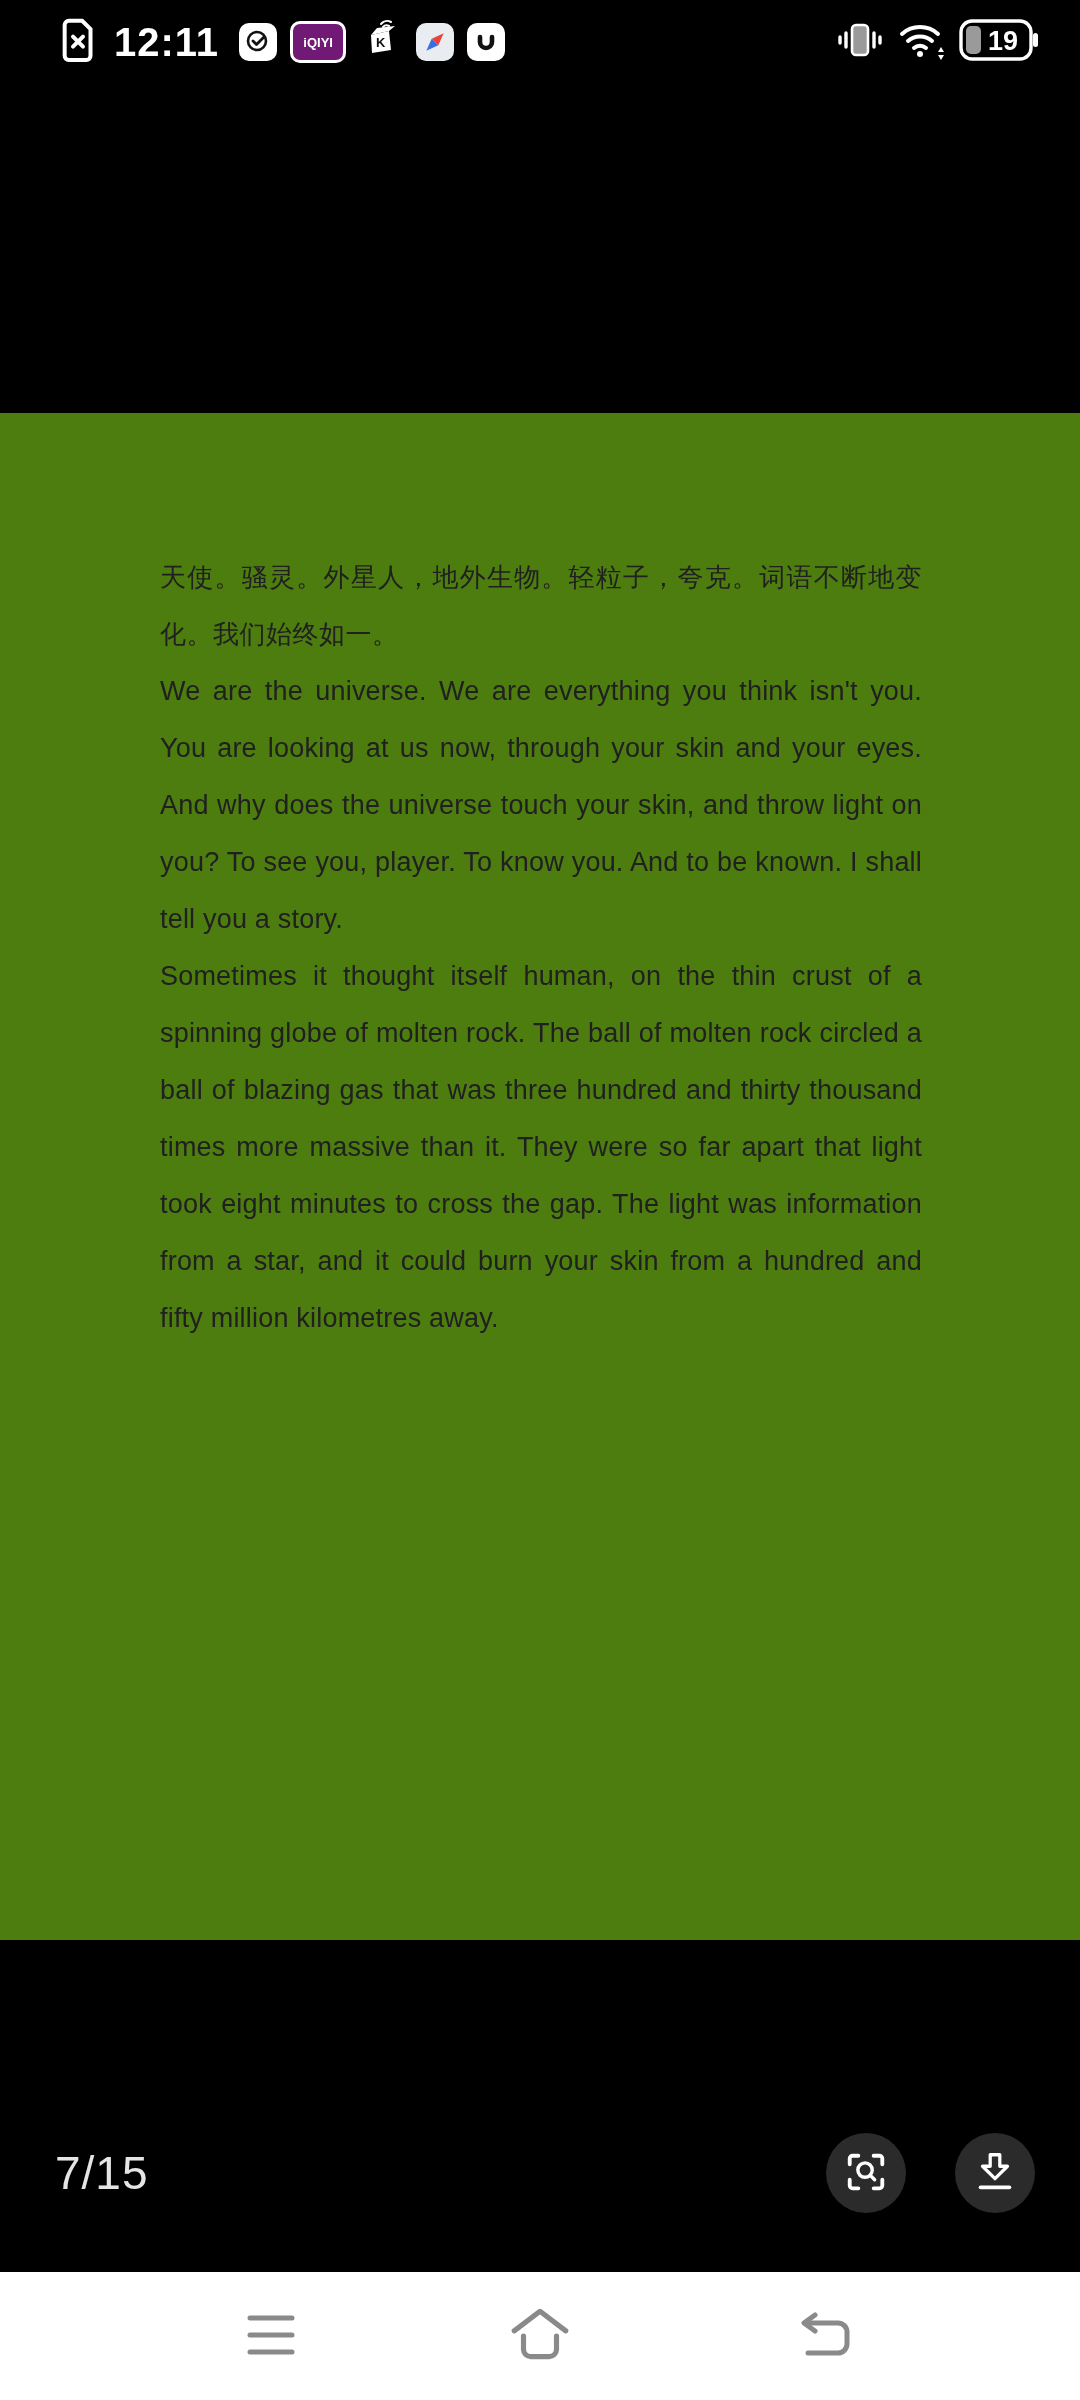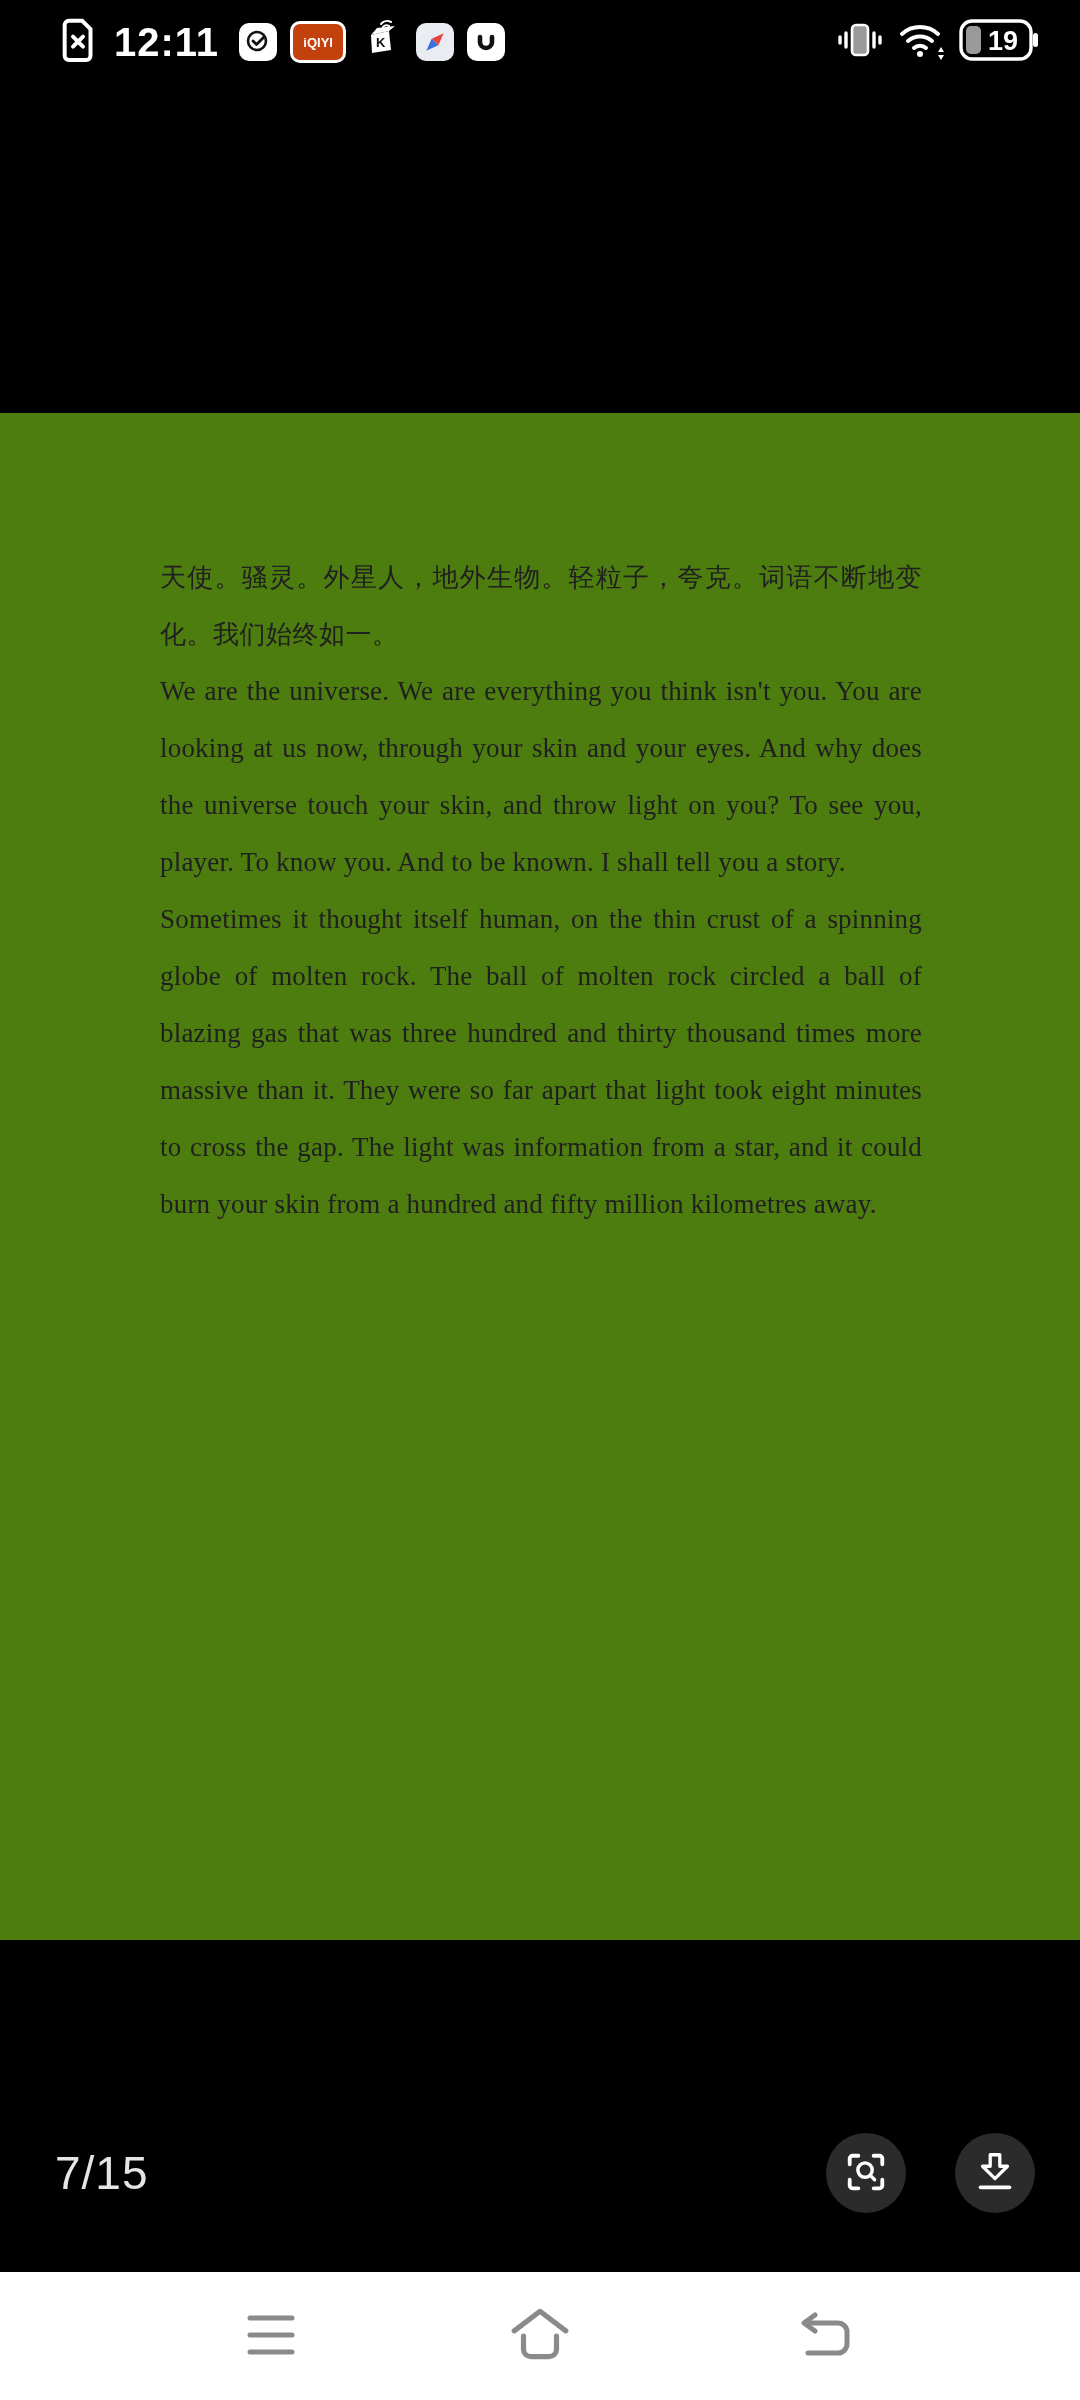--- a/index.html
+++ b/index.html
@@ -11,32 +11,32 @@
   
   .status-bar{
     position:absolute;top:0;left:0;width:1080px;height:84px;
     display:flex;align-items:center;color:#fff;
   }
   .sb-left{display:flex;align-items:center;gap:14px;margin-left:58px;}
   .sb-time{font-size:40px;font-weight:700;letter-spacing:1px;margin:0 6px 0 2px;}
   .sb-appicons{display:flex;align-items:center;gap:13px;}
   .sb-right{margin-left:auto;margin-right:40px;display:flex;align-items:center;gap:8px;}
   .squircle{width:38px;height:38px;border-radius:10px;background:#fff;display:flex;align-items:center;justify-content:center;}
-  .iqiyi-box{width:50px;height:36px;border:3px solid #fff;border-radius:10px;display:flex;align-items:center;justify-content:center;background:#c2410c;}
+  .iqiyi-box{width:50px;height:36px;border:3px solid #fff;border-radius:10px;display:flex;align-items:center;justify-content:center;background:#701a75;}
   .iqiyi-box span{color:#fff;font-size:13px;font-weight:700;letter-spacing:0px;}
   .compass-bg{background:#e9edf2;}
   
   .page{
     position:absolute;top:413px;left:0;width:1080px;height:1527px;background:#4d7c0f;
   }
   .text-block{
     position:absolute;top:136px;left:160px;width:762px;color:#202020;
   }
   .text-block p{margin:0;line-height:57px;text-align:justify;}
-  .text-block p.en{font-size:27px;letter-spacing:0.2px;font-family:Liberation Serif, serif;}
+  .text-block p.en{font-size:27px;letter-spacing:0.2px;}
   .text-block p.zh{font-size:26px;letter-spacing:0.5px;text-justify:inter-ideograph;}
   
   .page-indicator{
     position:absolute;left:55px;top:2146px;color:#e5e5e5;font-size:46px;font-weight:400;letter-spacing:1px;
   }
   .fab{
     position:absolute;width:80px;height:80px;border-radius:50%;background:#2b2b2b;
     display:flex;align-items:center;justify-content:center;border:none;padding:0;
   }
   .fab-search{left:826px;top:2133px;}

